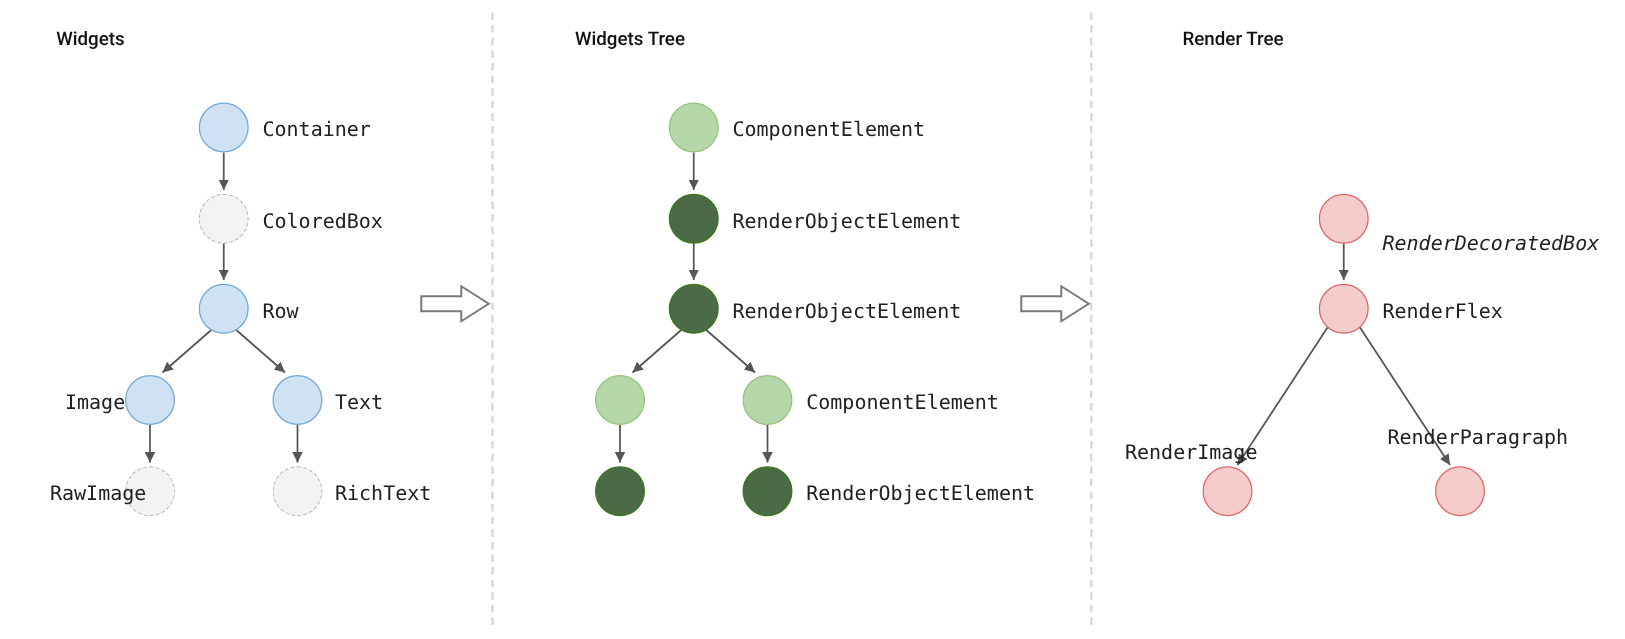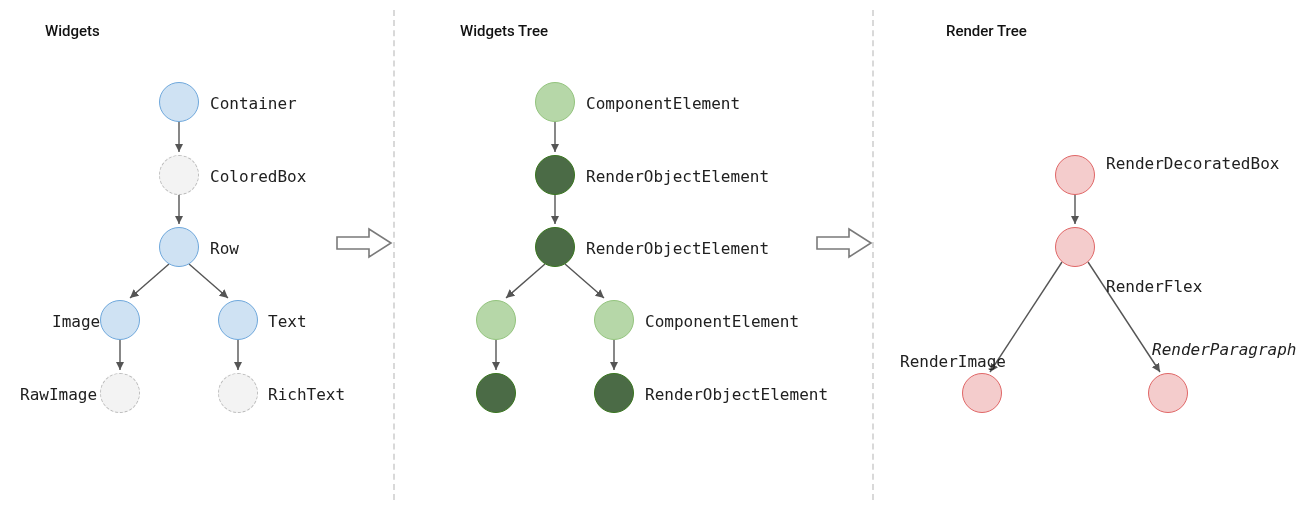--- a/index.html
+++ b/index.html
@@ -118,21 +118,21 @@
   <div class="node blue" style="left:159px; top:227px;"></div>
   <div class="label" style="left:210px; top:239px;">Row</div>
 
   <div class="node blue" style="left:100px; top:300px;"></div>
   <div class="label" style="left:52px; top:312px;">Image</div>
 
   <div class="node blue" style="left:218px; top:300px;"></div>
   <div class="label" style="left:268px; top:312px;">Text</div>
 
   <div class="node gray" style="left:100px; top:373px;"></div>
-  <div class="label" style="left:20px; top:385px;text-align:right;">RawImage</div>
+  <div class="label" style="left:40px; top:385px;text-align:right;">RawImage</div>
 
   <div class="node gray" style="left:218px; top:373px;"></div>
   <div class="label" style="left:268px; top:385px;">RichText</div>
 
   <div class="node lightgreen" style="left:535px; top:82px;"></div>
   <div class="label" style="left:586px; top:94px;">ComponentElement</div>
 
   <div class="node darkgreen" style="left:535px; top:155px;"></div>
   <div class="label" style="left:586px; top:167px;">RenderObjectElement</div>
 
@@ -141,30 +141,30 @@
 
   <div class="node lightgreen" style="left:476px; top:300px;"></div>
   <div class="node lightgreen" style="left:594px; top:300px;"></div>
   <div class="label" style="left:645px; top:312px;">ComponentElement</div>
 
   <div class="node darkgreen" style="left:476px; top:373px;"></div>
   <div class="node darkgreen" style="left:594px; top:373px;"></div>
   <div class="label" style="left:645px; top:385px;">RenderObjectElement</div>
 
   <div class="node red" style="left:1055px; top:155px;"></div>
-  <div class="label" style="left:1106px; top:154px;">RenderDecoratedBox</div>
+  <div class="label" style="left:1106px; top:185px;font-style:italic;">RenderDecoratedBox</div>
 
   <div class="node red" style="left:1055px; top:227px;"></div>
-  <div class="label" style="left:1106px; top:239px;margin-top:38px;">RenderFlex</div>
+  <div class="label" style="left:1106px; top:239px;">RenderFlex</div>
 
   <div class="node red" style="left:962px; top:373px;"></div>
   <div class="label" style="left:900px; top:352px;">RenderImage</div>
 
   <div class="node red" style="left:1148px; top:373px;"></div>
-  <div class="label" style="left:1152px; top:340px;font-style:italic;">RenderParagraph</div>
+  <div class="label" style="left:1110px; top:340px;">RenderParagraph</div>
 
   <svg class="arrow-big" style="left:335px; top:225px;" viewBox="0 0 58 36">
     <path d="M2 12 H34 V4 L56 18 L34 32 V24 H2 Z" fill="#fff" stroke="#7a7a7a" stroke-width="1.6"></path>
   </svg>
   <svg class="arrow-big" style="left:815px; top:225px;" viewBox="0 0 58 36">
     <path d="M2 12 H34 V4 L56 18 L34 32 V24 H2 Z" fill="#fff" stroke="#7a7a7a" stroke-width="1.6"></path>
   </svg>
 
 </div>
 

